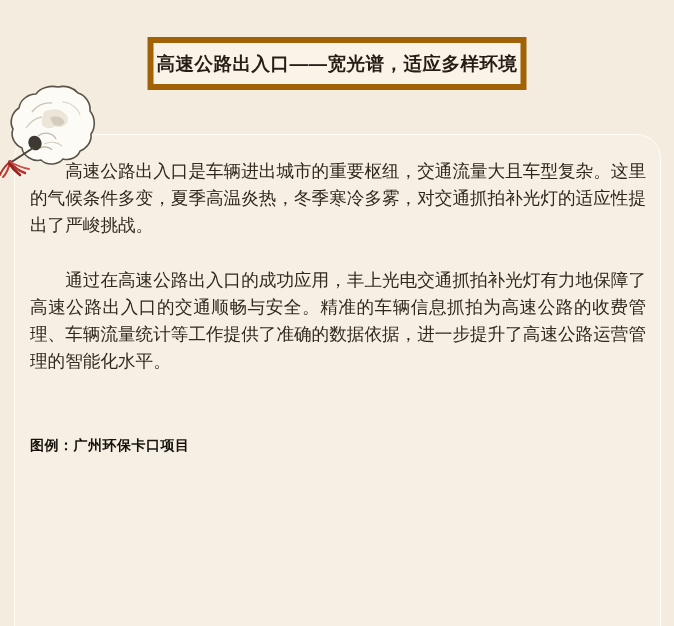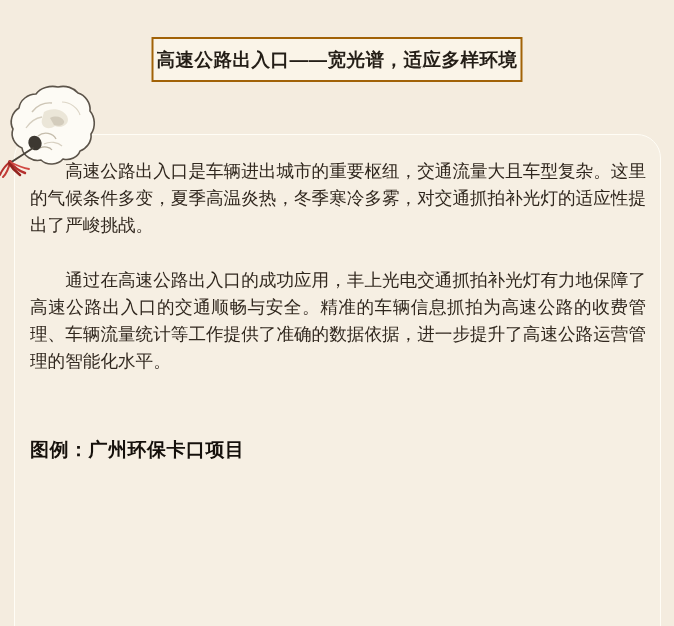--- a/index.html
+++ b/index.html
@@ -10,21 +10,21 @@
     overflow: hidden;
     font-family: "Liberation Sans", "DejaVu Sans", sans-serif;
   }
   .page { position: absolute; inset: 0; }
 
   
   .title-box {
     position: absolute;
     top: 37px; left: 50%;
     transform: translateX(-50%);
-    border: 2px solid #a16207;
+    border: 6px solid #a16207;
     background: #faf4e8;
     padding: 8px 3px;
     white-space: nowrap;
   }
   .title-box .title-text {
     font-size: 18.5px;
     font-weight: bold;
     color: #241e17;
     letter-spacing: 0.5px;
   }
@@ -48,21 +48,21 @@
     line-height: 27px;
     color: #30271e;
     text-align: justify;
     text-indent: 2em;
     letter-spacing: 0;
   }
   .para.gap-after { margin-bottom: 27px; font-family: Liberation Mono, monospace; }
 
   .caption {
     margin-top: 62px;
-    font-size: 19px;
+    font-size: 14px;
     font-weight: bold;
     color: #15100b;
     letter-spacing: 0.5px;
   }
 
   
   .fan {
     position: absolute;
     left: -8px; top: 84px;
     width: 116px; height: 96px;

